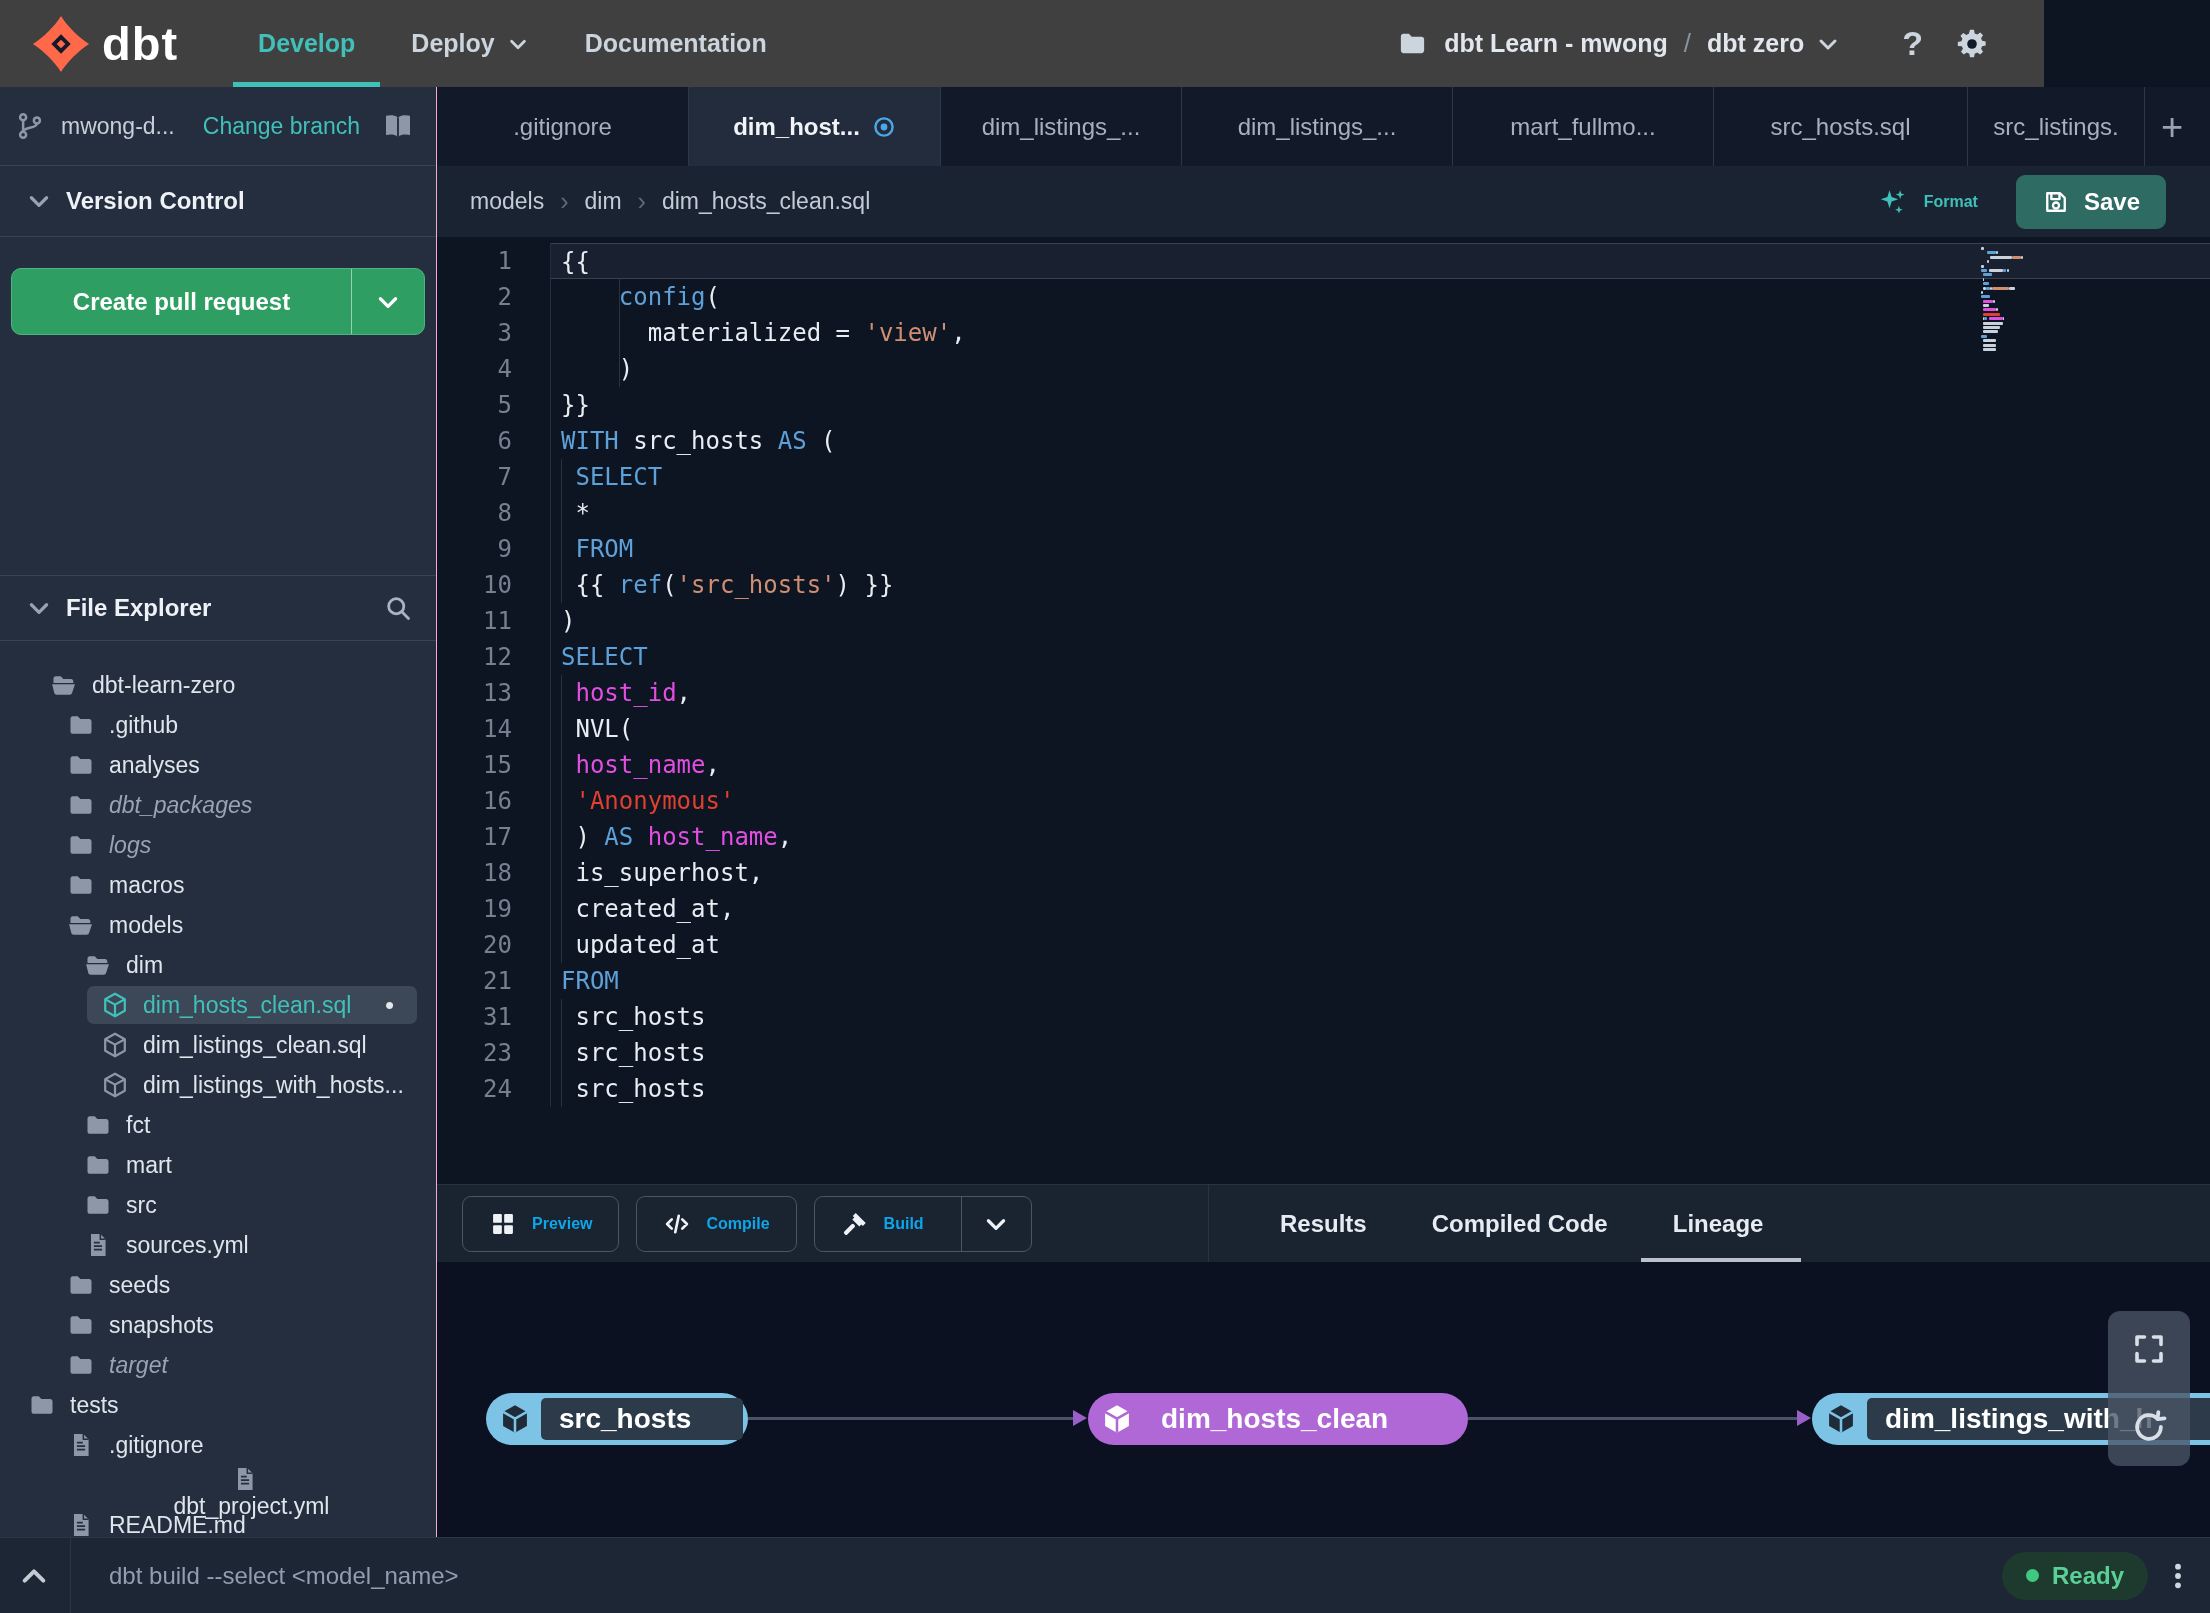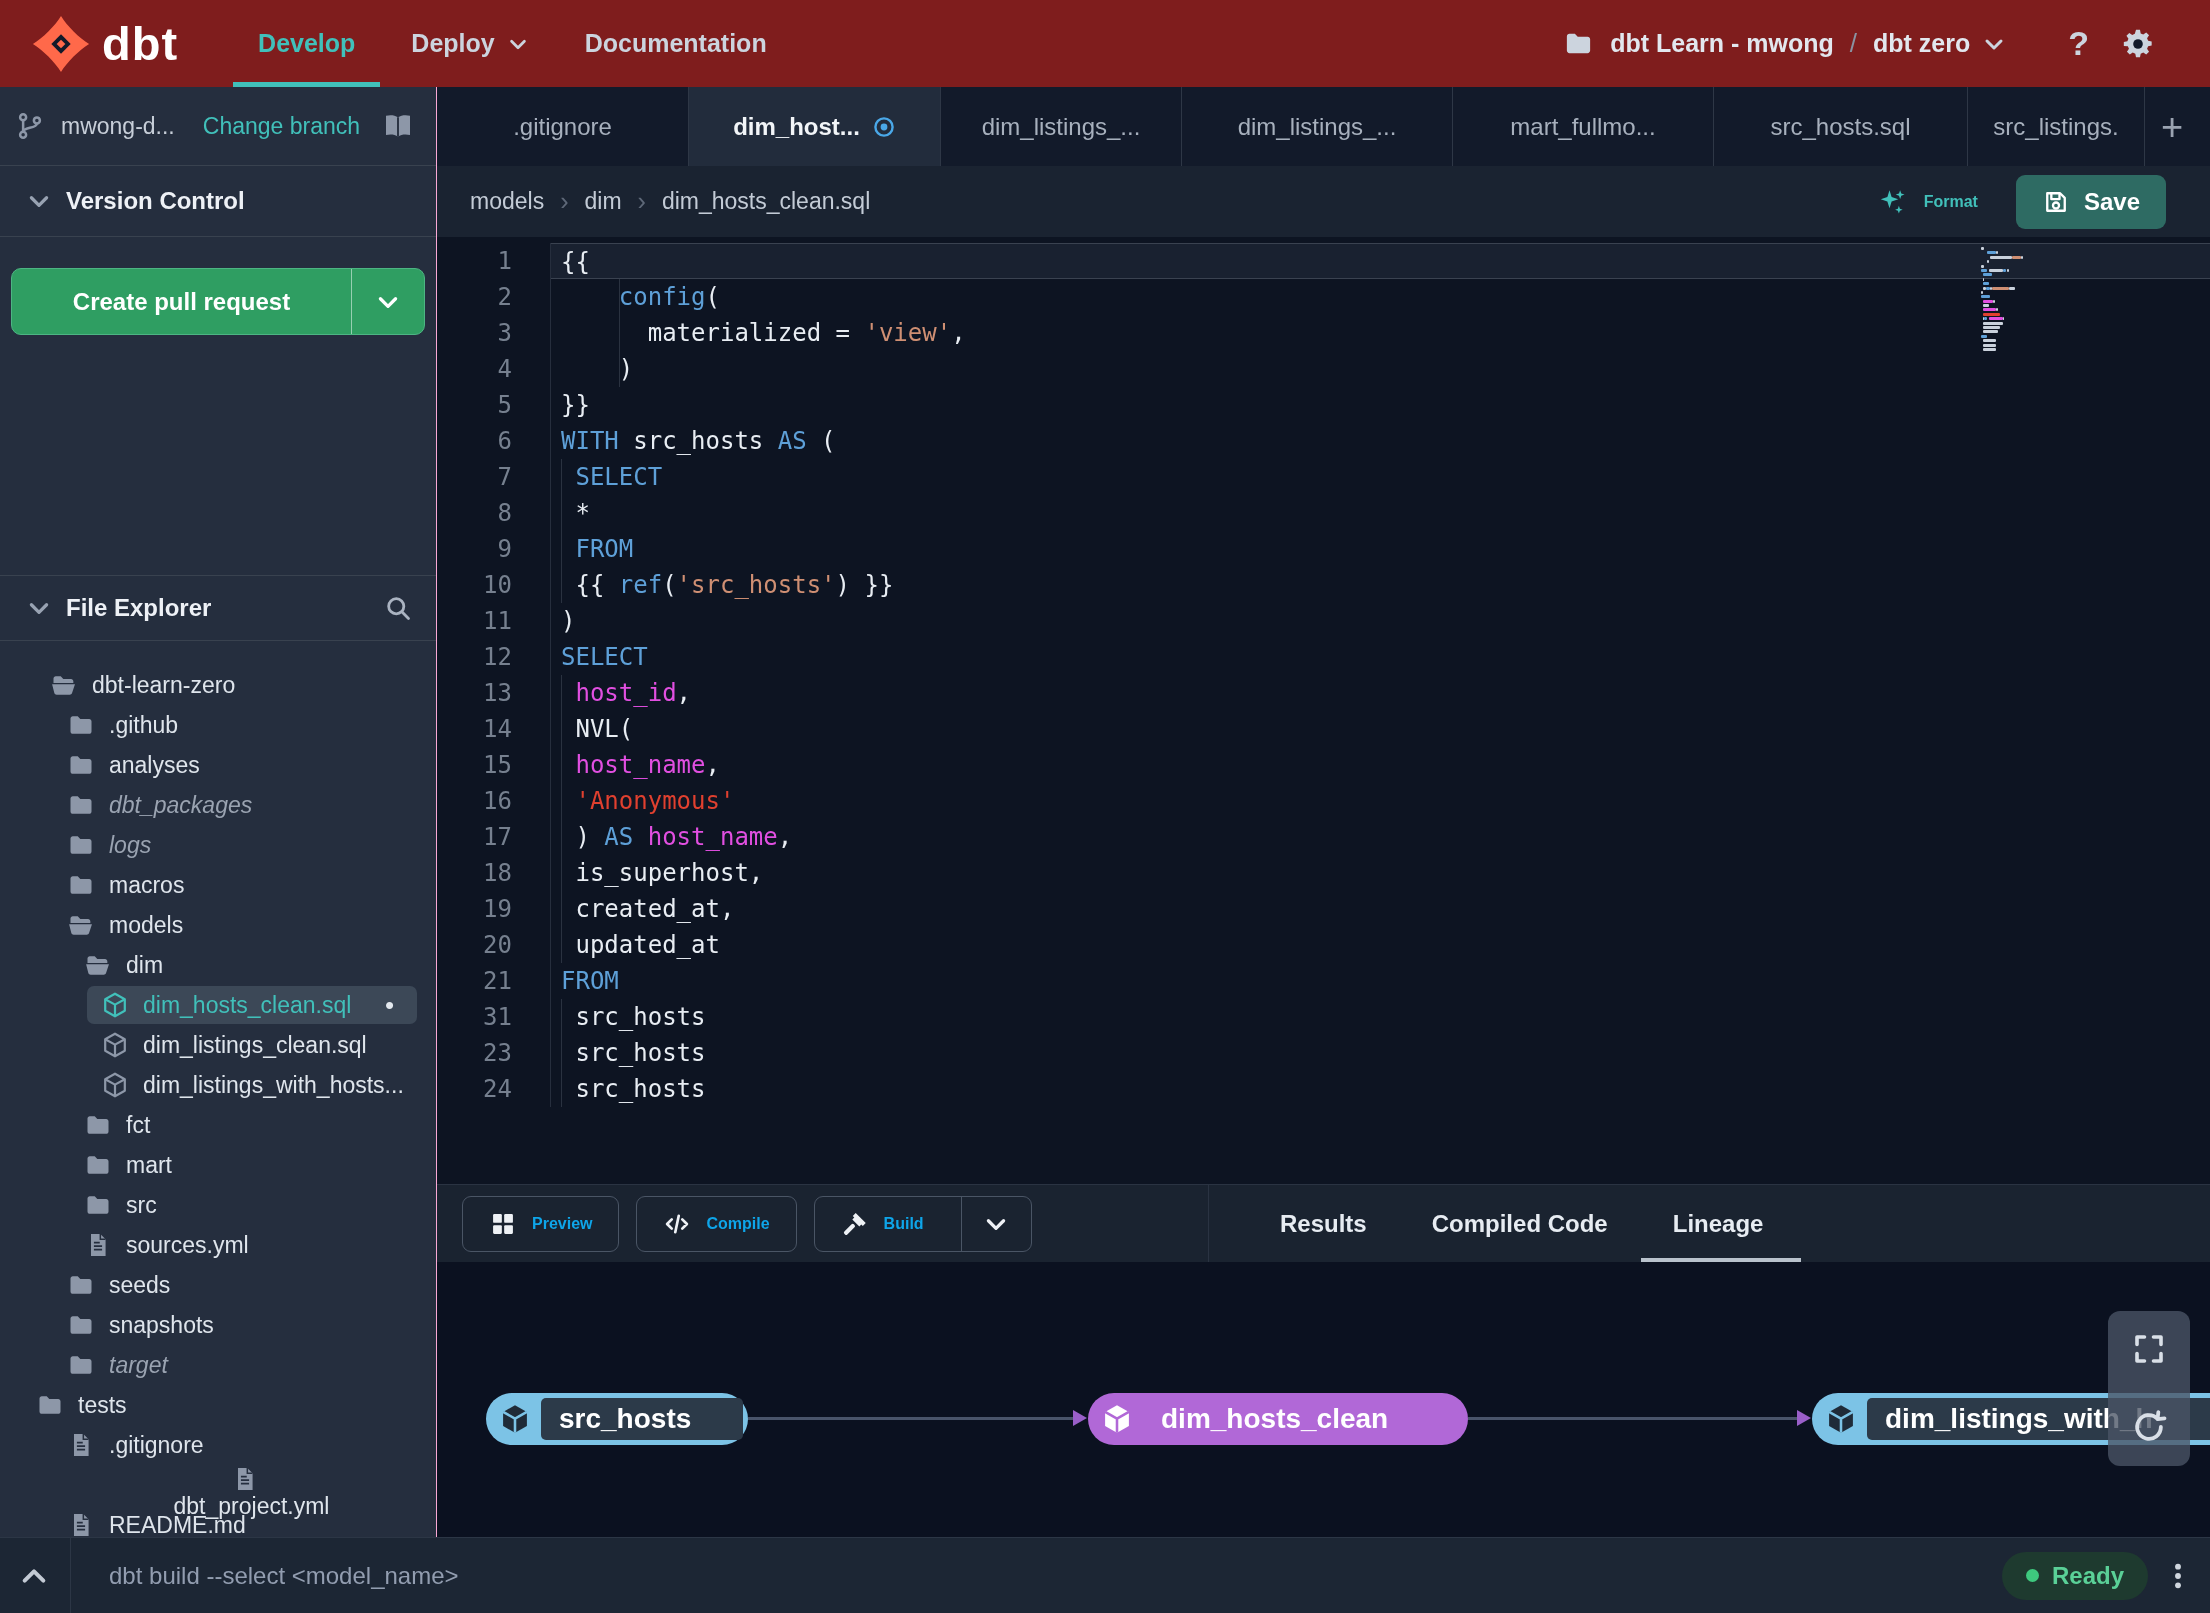--- a/index.html
+++ b/index.html
@@ -2,21 +2,21 @@
 <html style="--teal: #41c0ba; --green: #2f9e62; --savebg: #2e6b63; --tabdot: #4aa8e8; --srcnode: #7cc3e6; --modelnode: #b168d7; --arrow: #9a5fc9; --ready: #3ec97e; --kw: #5ea0d8; --str: #cf8f73; --sred: #e0402f; --ident: #e14fe1;"><head>
 <meta charset="utf-8">
 <style>
   * { margin:0; padding:0; box-sizing:border-box; }
   html,body { background:#0d1422; }
   .app { position:relative; width:2210px; height:1613px; background:#0d1422;
          font-family:"Liberation Sans",sans-serif; color:#e7ebf0; overflow:hidden; }
   .ic { display:inline-block; vertical-align:middle; flex:none; }
 
   
-  .topnav { position:absolute; left:0; top:0; width:2210px; height:87px; background:#7f1d1d;
+  .topnav { position:absolute; left:0; top:0; width:2044px; height:87px; background:#404040;
             display:flex; align-items:center; z-index:10; }
   .logo { display:flex; align-items:center; margin-left:30px; }
   .logo-text { font-size:47px; font-weight:800; color:#fff; margin-left:10px; letter-spacing:1px; }
   .nav-links { display:flex; margin-left:80px; height:100%; align-items:center; gap:56px; }
   .nav-link { position:relative; height:100%; display:flex; align-items:center; gap:12px;
               font-size:25px; font-weight:600; color:#ccd4de; cursor:pointer; }
   .nav-link.active { color:var(--teal); }
   .nav-link.active::after { content:""; position:absolute; left:-25px; right:-25px; bottom:0;
               height:5px; background:var(--teal); }
   .nav-link .ic { color:#ccd4de; }
@@ -429,21 +429,21 @@
             <use href="#i-folder"></use>
           </svg>
           <span class="tlabel">snapshots</span>
         </div>
         <div class="trow italic" style="padding-left: 67px;">
           <svg class="ic" width="28" height="28">
             <use href="#i-folder"></use>
           </svg>
           <span class="tlabel">target</span>
         </div>
-        <div class="trow" style="padding-left: 36px;">
+        <div class="trow" style="padding-left: 28px;">
           <svg class="ic" width="28" height="28">
             <use href="#i-folder"></use>
           </svg>
           <span class="tlabel">tests</span>
         </div>
         <div class="trow" style="padding-left: 67px;">
           <svg class="ic" width="28" height="28">
             <use href="#i-file"></use>
           </svg>
           <span class="tlabel">.gitignore</span>

